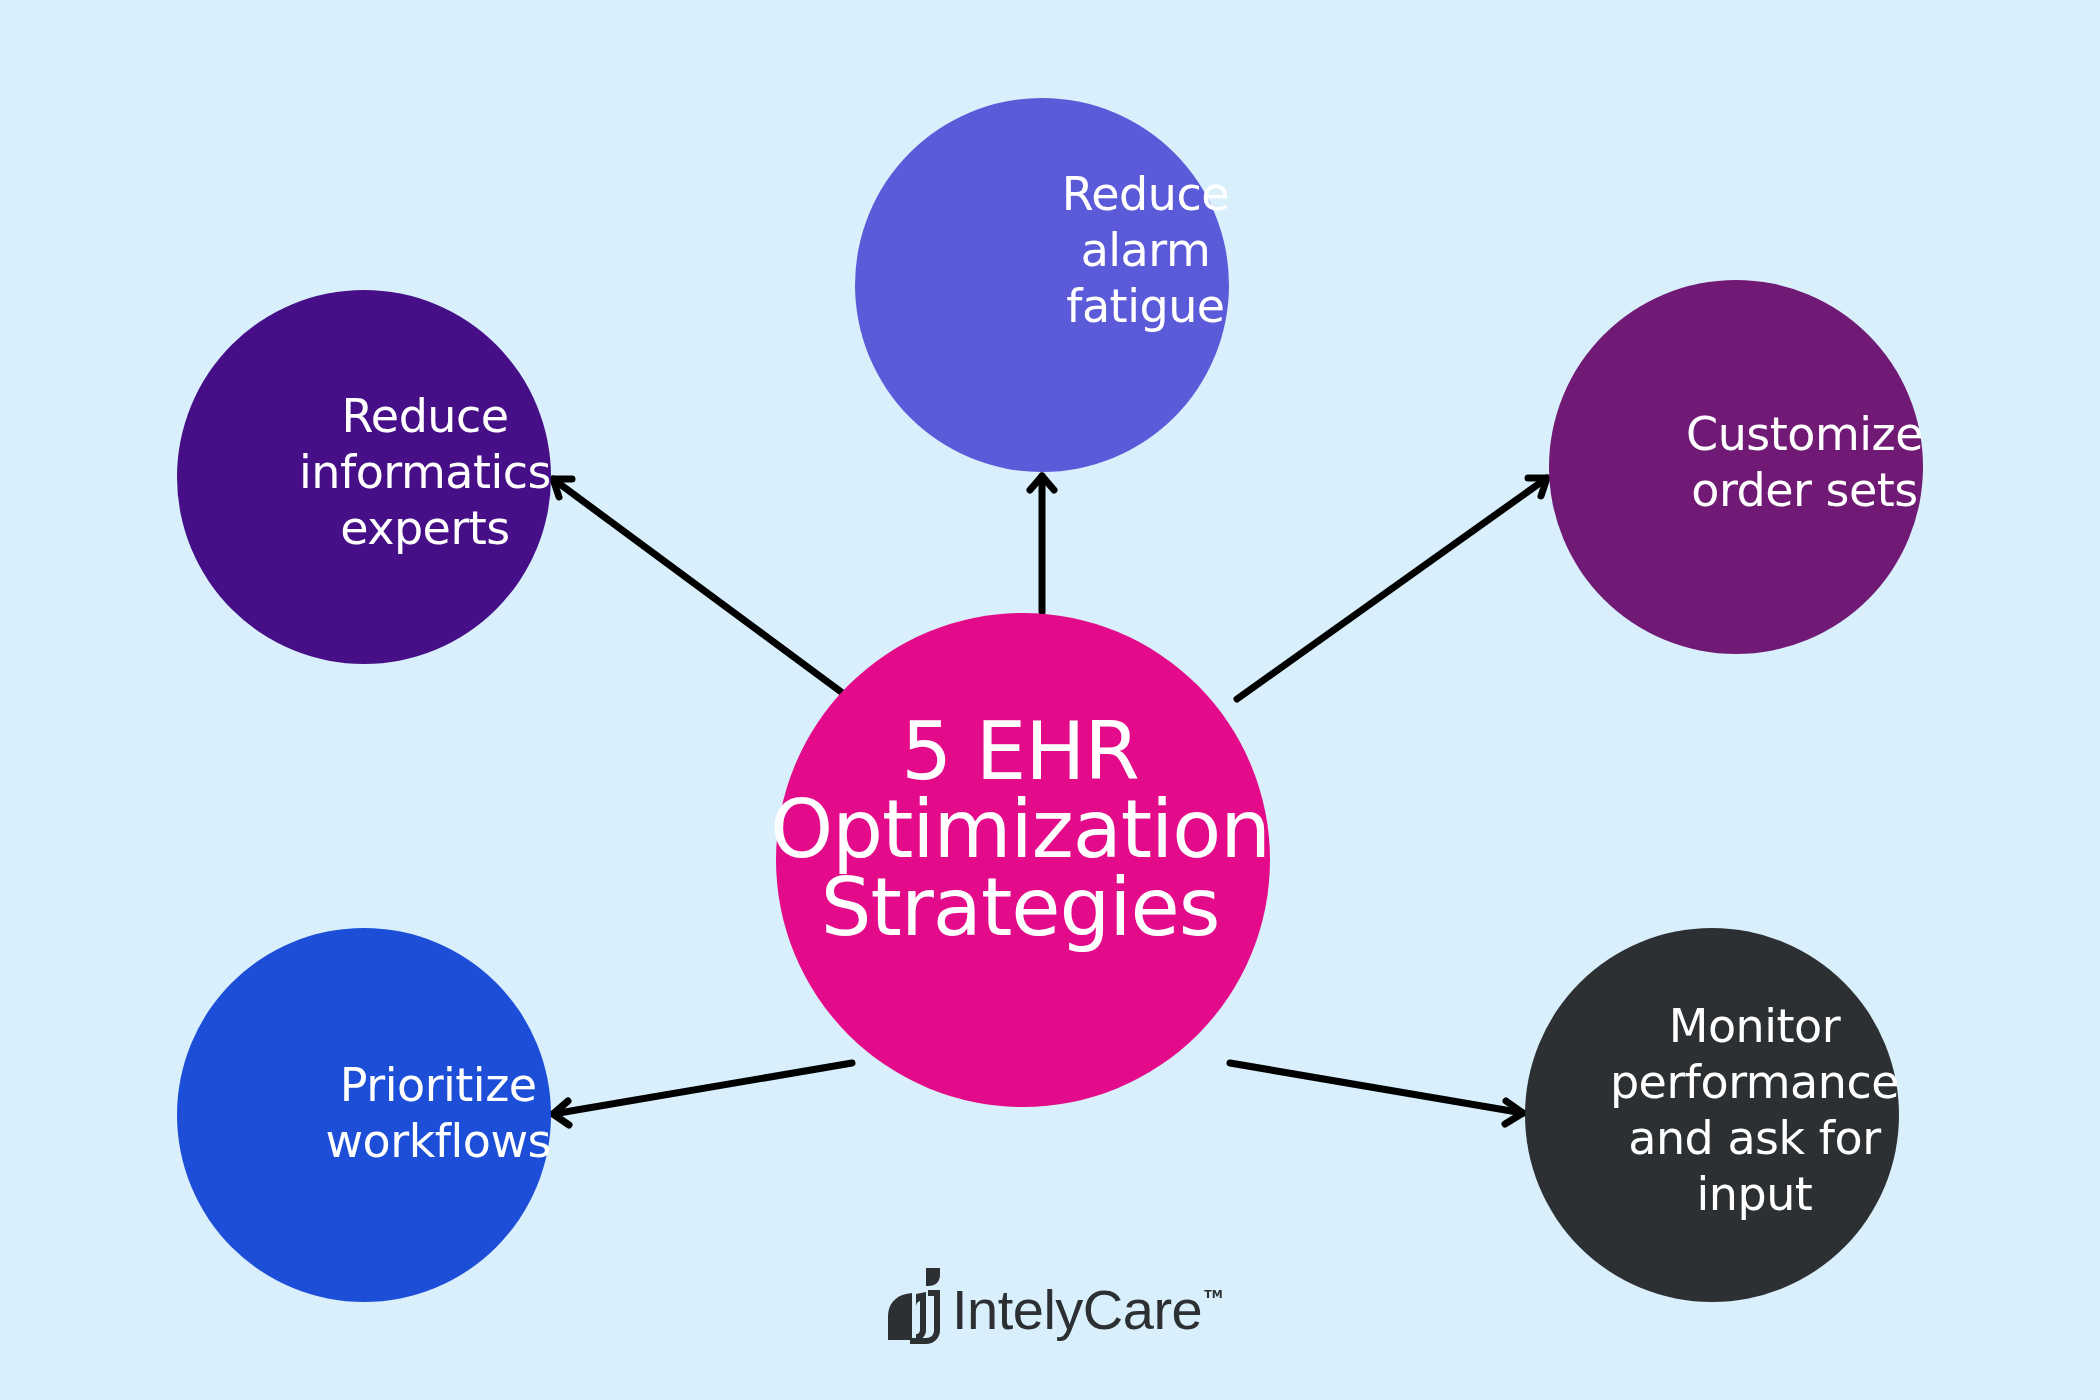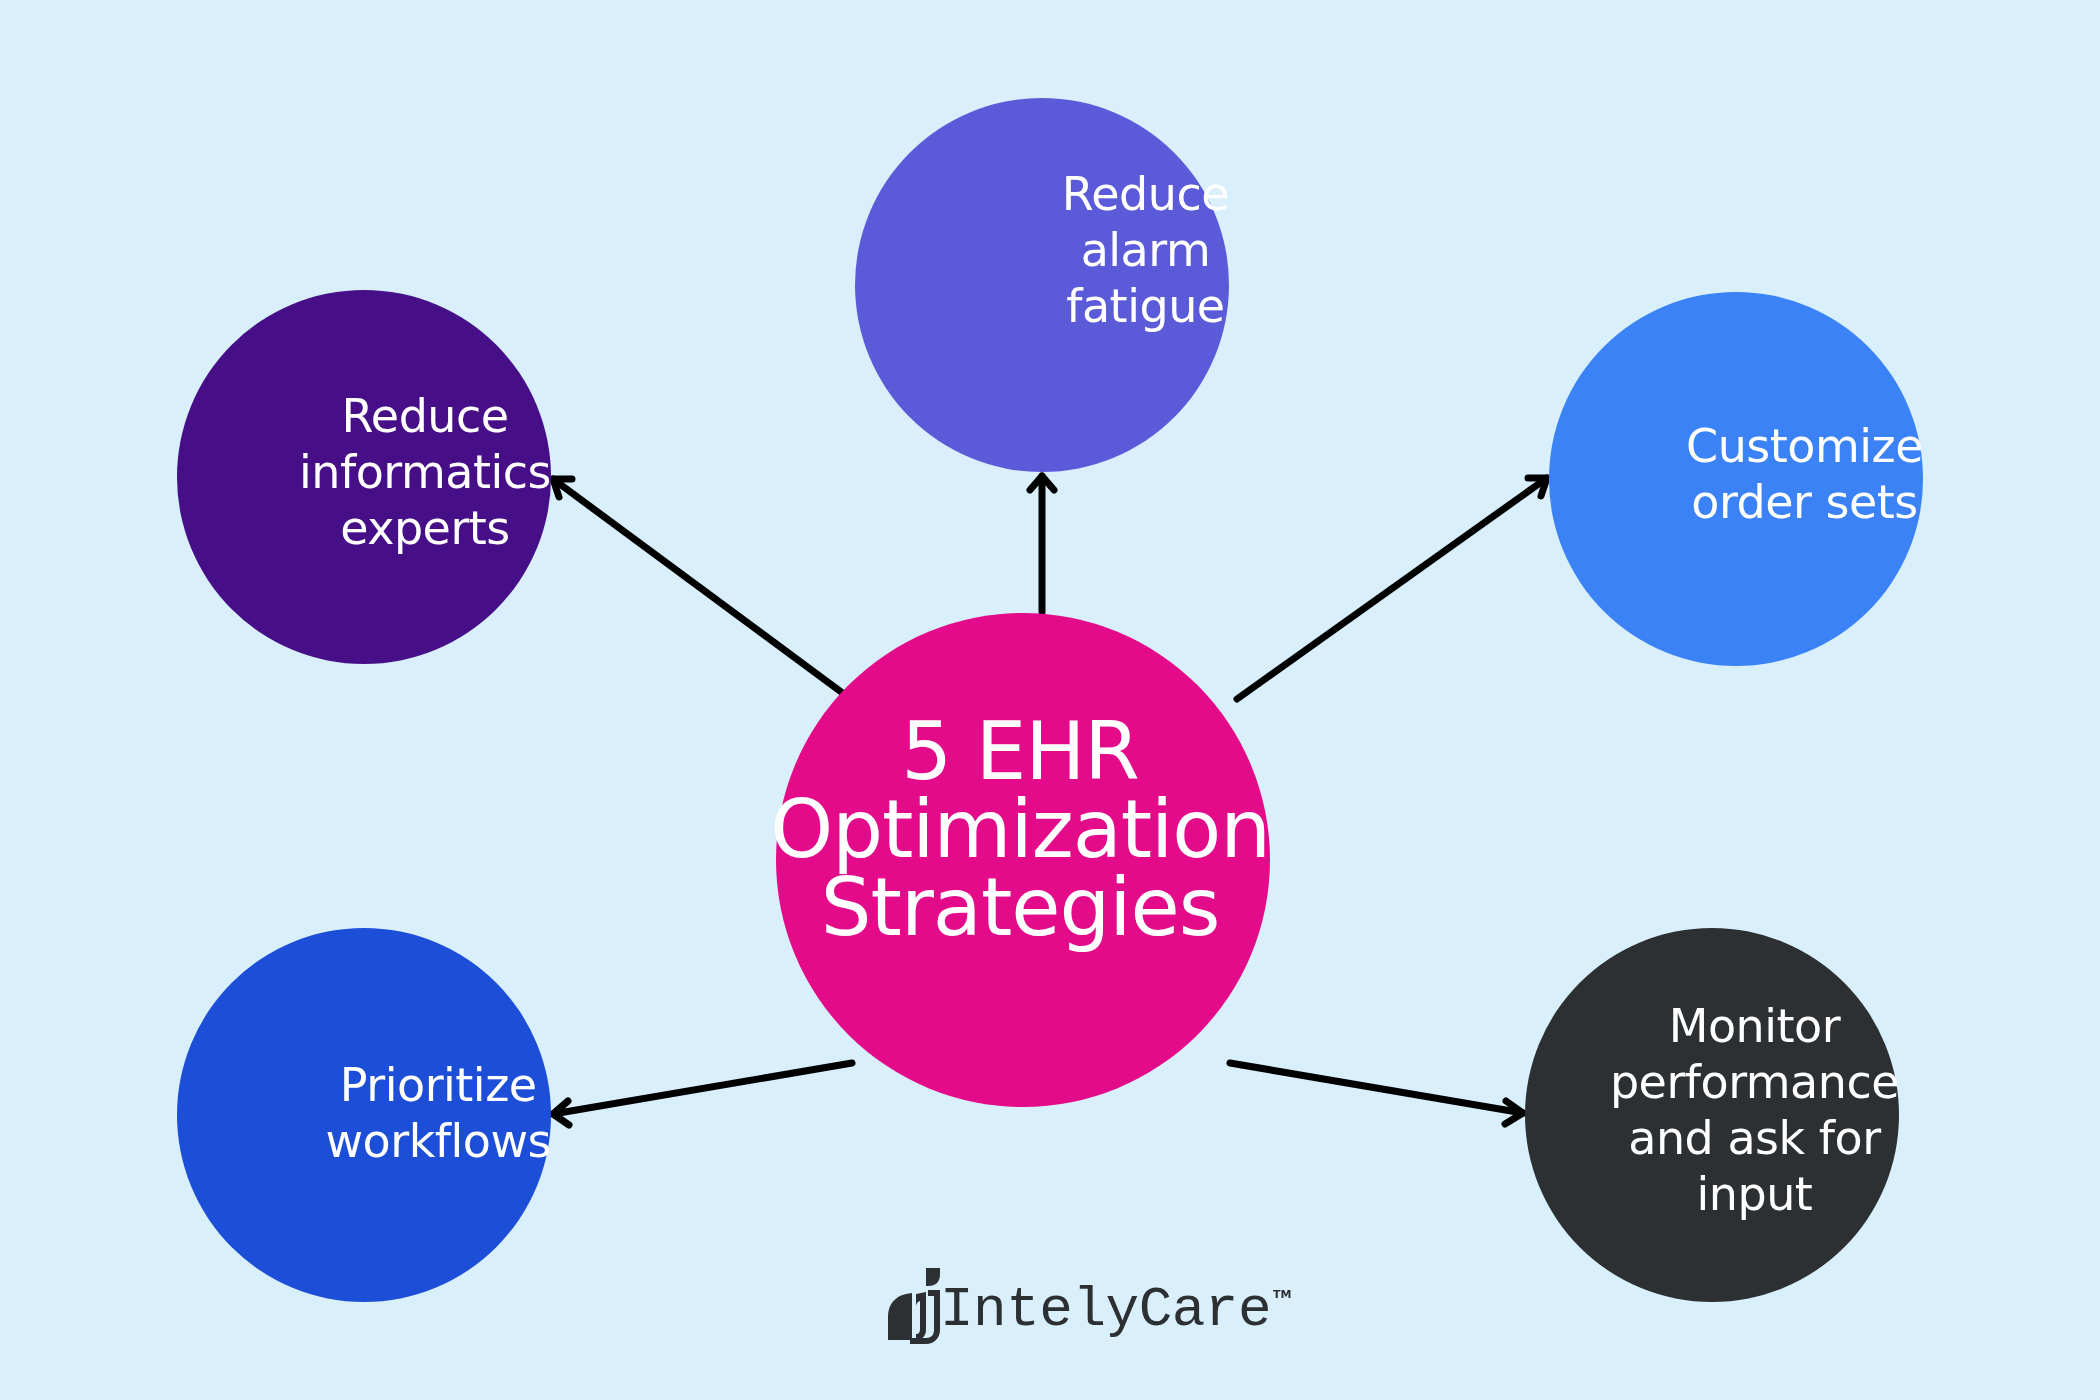--- a/index.html
+++ b/index.html
@@ -36,24 +36,24 @@
     margin-left: 46px;
   }
   .logo {
     position: absolute;
     left: 886px; top: 1268px;
     display: flex; align-items: flex-end;
     color: #2c3033;
   }
   .logo .mark { width: 54px; height: 76px; }
   .logo .word {
-    font-family: Liberation Mono, monospace;
+    font-family: Liberation Sans, sans-serif;
     font-size: 56px;
     line-height: 56px;
-    margin-left: 0;
+    margin-left: 12px;
     margin-bottom: 6px;
     letter-spacing: -0.5px;
   }
   .logo .tm {
     font-size: 11px;
     align-self: flex-start;
     margin-top: 20px;
     margin-left: 2px;
     font-weight: bold;
   }
@@ -100,21 +100,21 @@
 alarm
 fatigue</span>
 </div>
 
 <div class="node" style="left:177px; top:290px; width:374px; height:374px; background:#460E87;">
   <span class="label" style="margin-top:-10px;">Reduce
 informatics
 experts</span>
 </div>
 
-<div class="node" style="left:1549px; top:292px; width:374px; height:374px; background:#3b82f6;">
+<div class="node" style="left:1549px; top:280px; width:374px; height:374px; background:#701a75;">
   <span class="label" style="margin-top:-10px;">Customize
 order sets</span>
 </div>
 
 <div class="node" style="left:177px; top:928px; width:374px; height:374px; background:#1d4ed8;">
   <span class="label" style="margin-top:-5px;">Prioritize
 workflows</span>
 </div>
 
 <div class="node" style="left:1525px; top:928px; width:374px; height:374px; background:#2C3033;">

